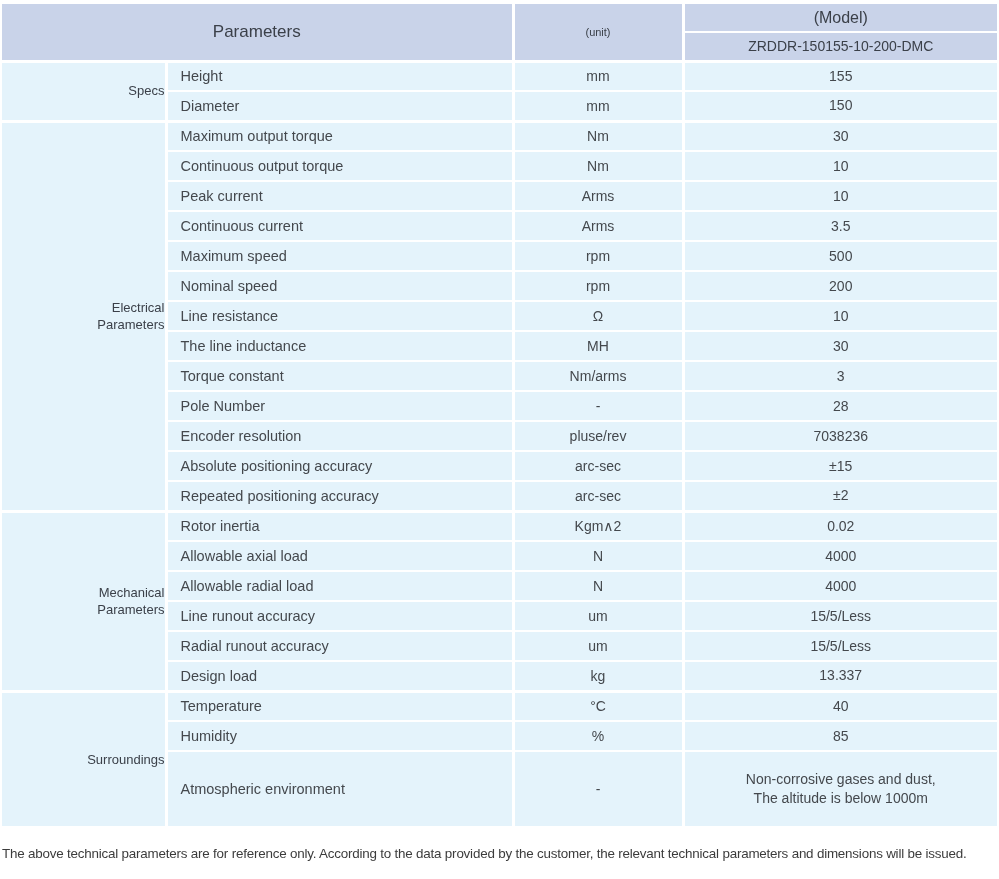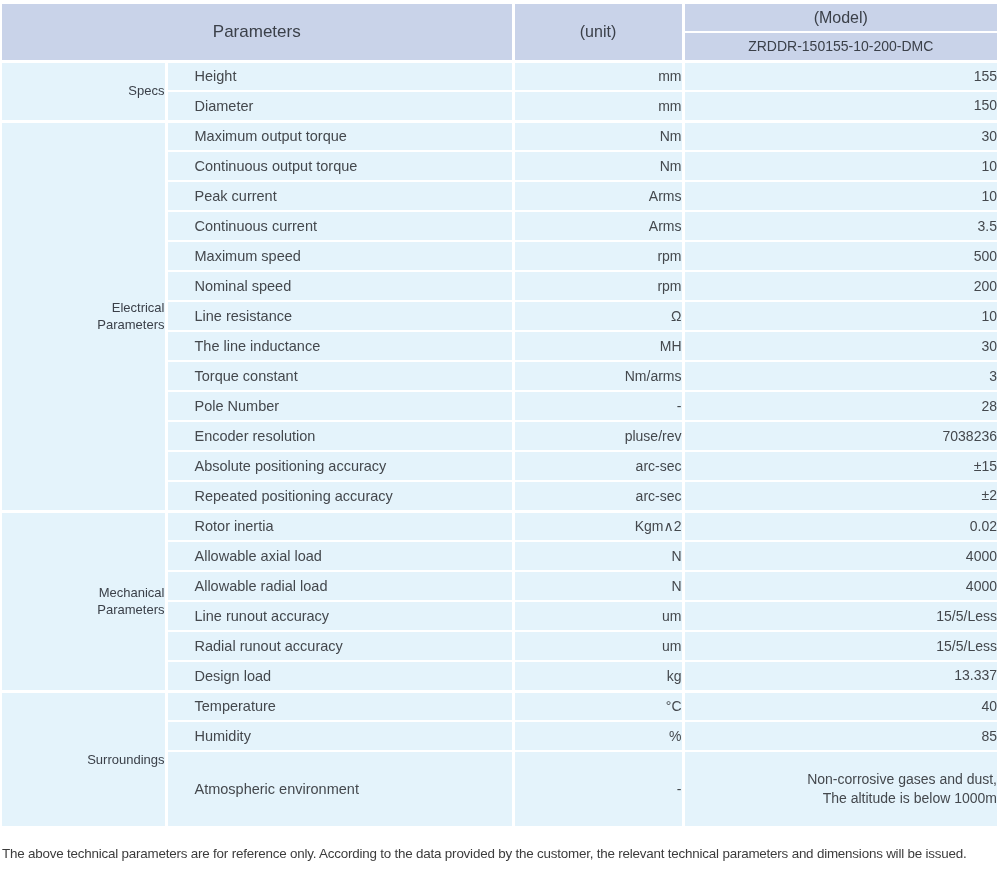--- a/index.html
+++ b/index.html
@@ -28,39 +28,39 @@
     background:var(--cell-bg);
     font-weight:normal;
     vertical-align:middle;
   }
   
   .spec-table th{
     background:var(--header-bg);
     color:var(--text-dark);
   }
   th.hdr-parameters{font-size:17px;}
-  th.hdr-unit{font-size:16px;border-left:3px solid var(--line);}
+  th.hdr-unit{font-size:11px;border-left:3px solid var(--line);}
   th.hdr-model{font-size:16px;border-left:3px solid var(--line);height:28px;}
   th.hdr-model-code{font-size:14px;border-left:3px solid var(--line);border-top:2px solid var(--line);height:29px;}
   
   td.group-cell{
     text-align:right;
     font-size:13px;
     color:var(--text-dark);
     white-space:pre-line;
     line-height:1.32;
   }
   td.param-cell{
     text-align:left;
-    padding-left:27px;
+    padding-left:13px;
     font-size:14.5px;
     border-left:3px solid var(--line);
   }
   td.unit-cell,td.value-cell{
-    text-align:right;
+    text-align:center;
     font-size:14px;
     border-left:3px solid var(--line);
   }
   td.value-cell{white-space:pre-line;line-height:1.35;}
   
   tr.body-row td{border-top:2px solid var(--line);}
   tr.section-start td{border-top:3px solid var(--line);}
   tr.body-row{height:30px;}
   tr.row-tall{height:75px;}
   .footer-note{

